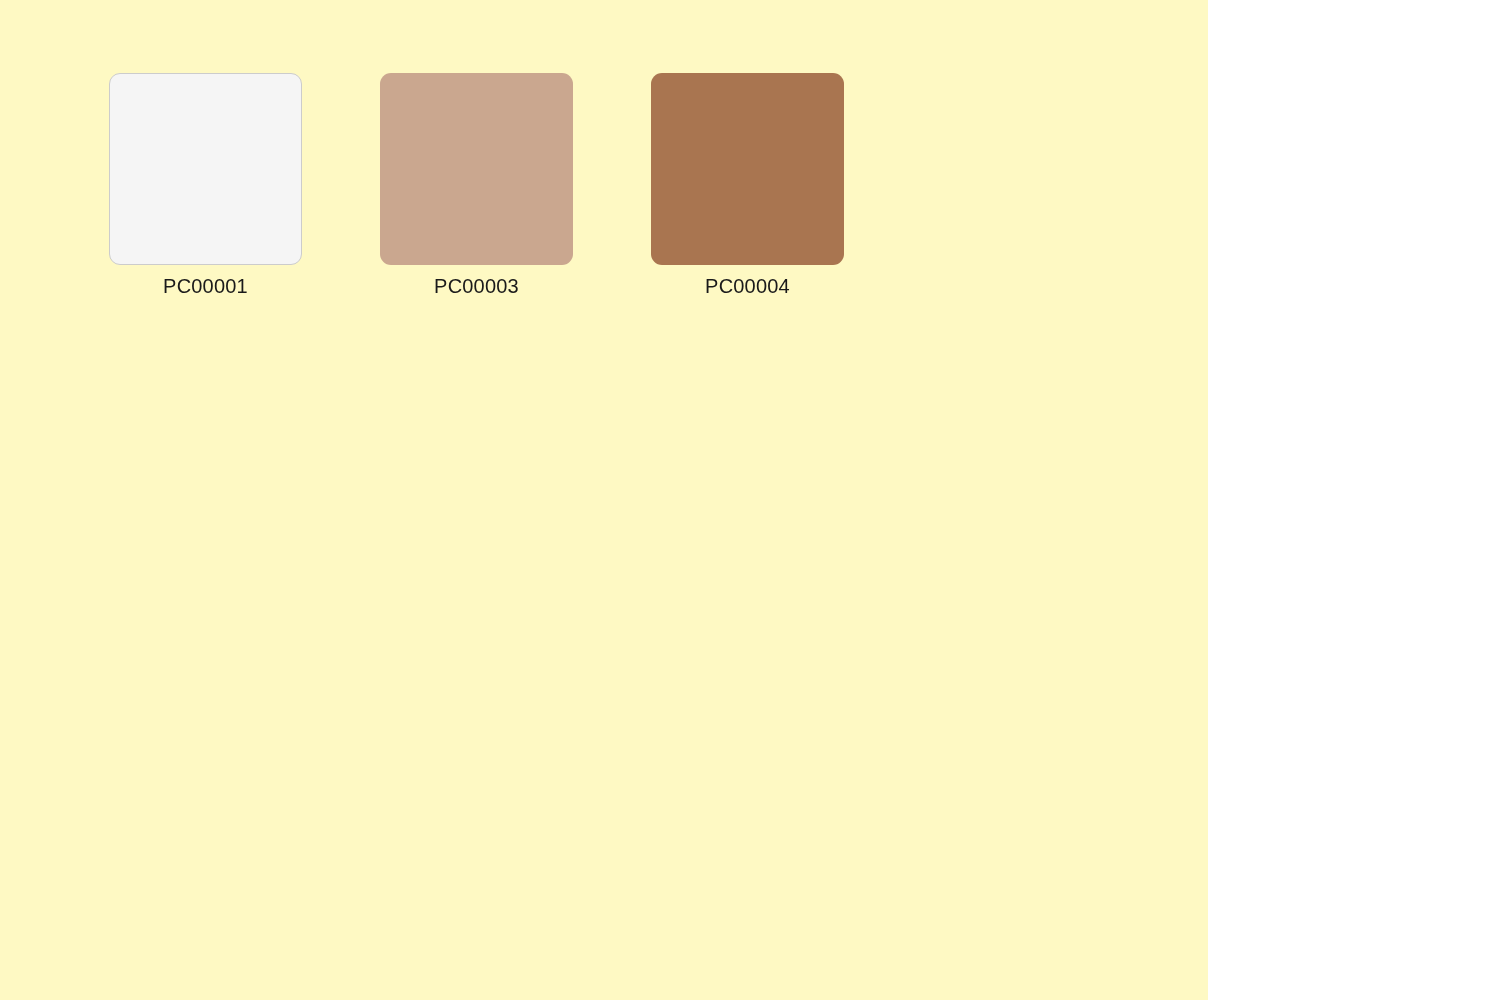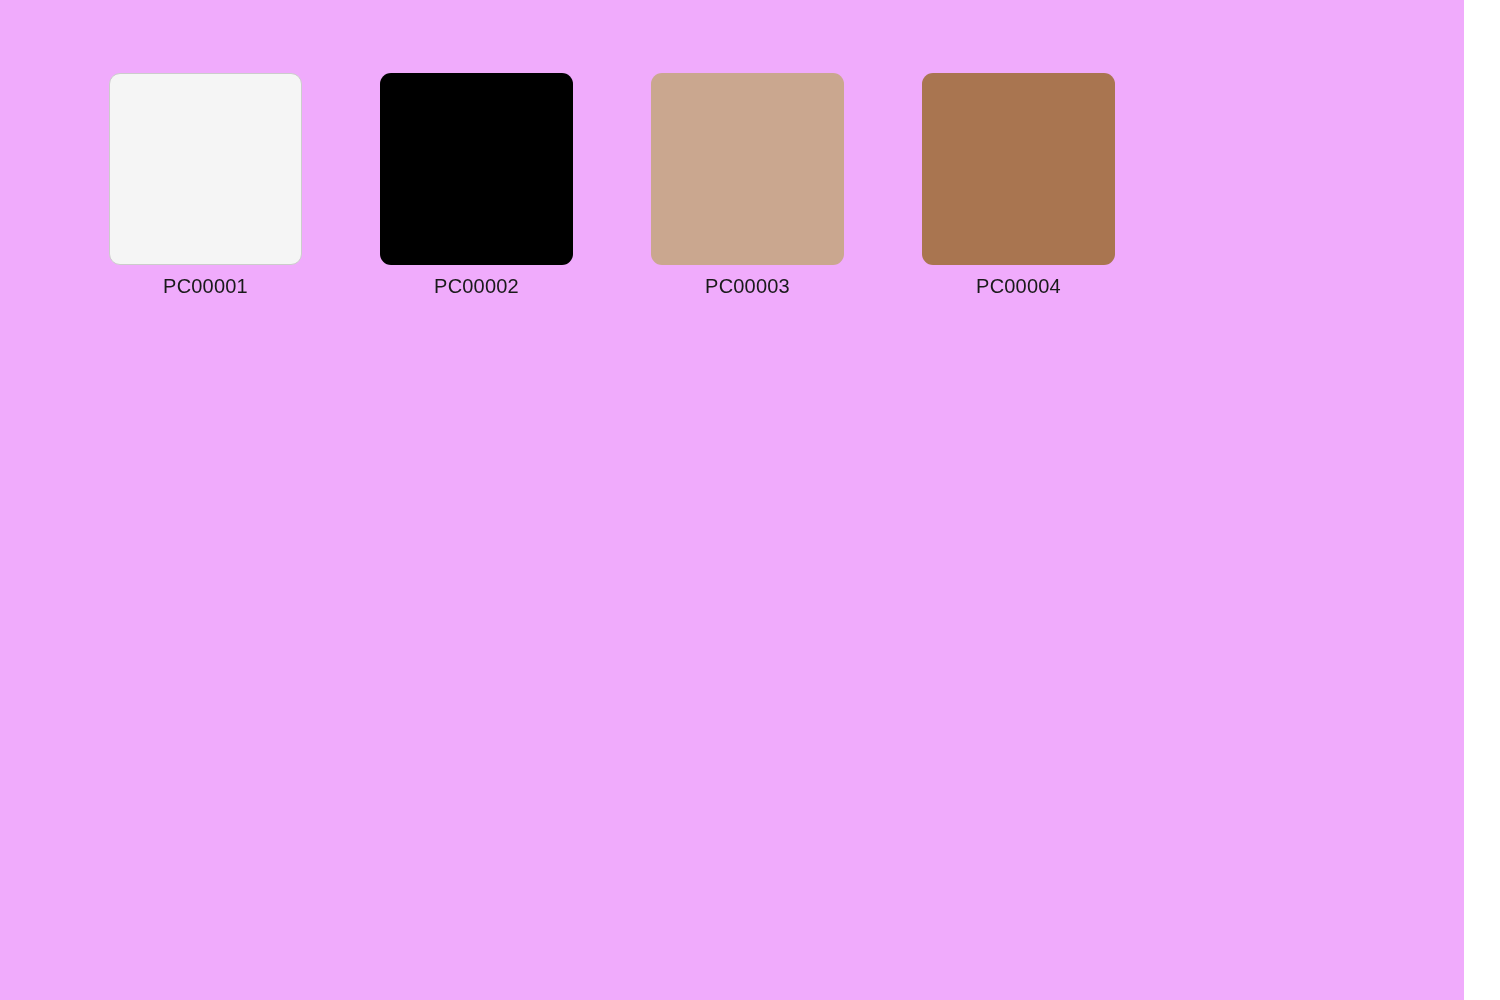--- a/index.html
+++ b/index.html
@@ -10,23 +10,23 @@
   body {
     width: 1500px;
     height: 1000px;
     background: #ffffff;
     font-family: "Liberation Sans", "DejaVu Sans", sans-serif;
     overflow: hidden;
   }
 
   #palette-board {
     position: relative;
-    width: 1464px;
+    width: 1208px;
     height: 1000px;
-    background: #f0abfc;
+    background: #fef9c3;
   }
 
   .swatch-row {
     position: absolute;
     left: 109px;
     top: 73px;
     display: flex;
     flex-direction: row;
     align-items: flex-start;
   }
@@ -70,24 +70,20 @@
 
 <div id="palette-board">
 
   <div class="swatch-row">
 
     <div class="swatch-cell">
       <div class="swatch-chip has-outline" style="background: rgb(245, 245, 245); border-color: rgb(204, 204, 204);"></div>
       <div class="swatch-label" style="color: rgb(26, 26, 26);">PC00001</div>
     </div>
 
-    <div class="swatch-cell">
-      <div class="swatch-chip" style="background: rgb(0, 0, 0);"></div>
-      <div class="swatch-label" style="color: rgb(26, 26, 26);">PC00002</div>
-    </div>
 
     <div class="swatch-cell">
       <div class="swatch-chip" style="background: rgb(202, 167, 143);"></div>
       <div class="swatch-label" style="color: rgb(26, 26, 26);">PC00003</div>
     </div>
 
     <div class="swatch-cell">
       <div class="swatch-chip" style="background: rgb(169, 117, 80);"></div>
       <div class="swatch-label" style="color: rgb(26, 26, 26);">PC00004</div>
     </div>

